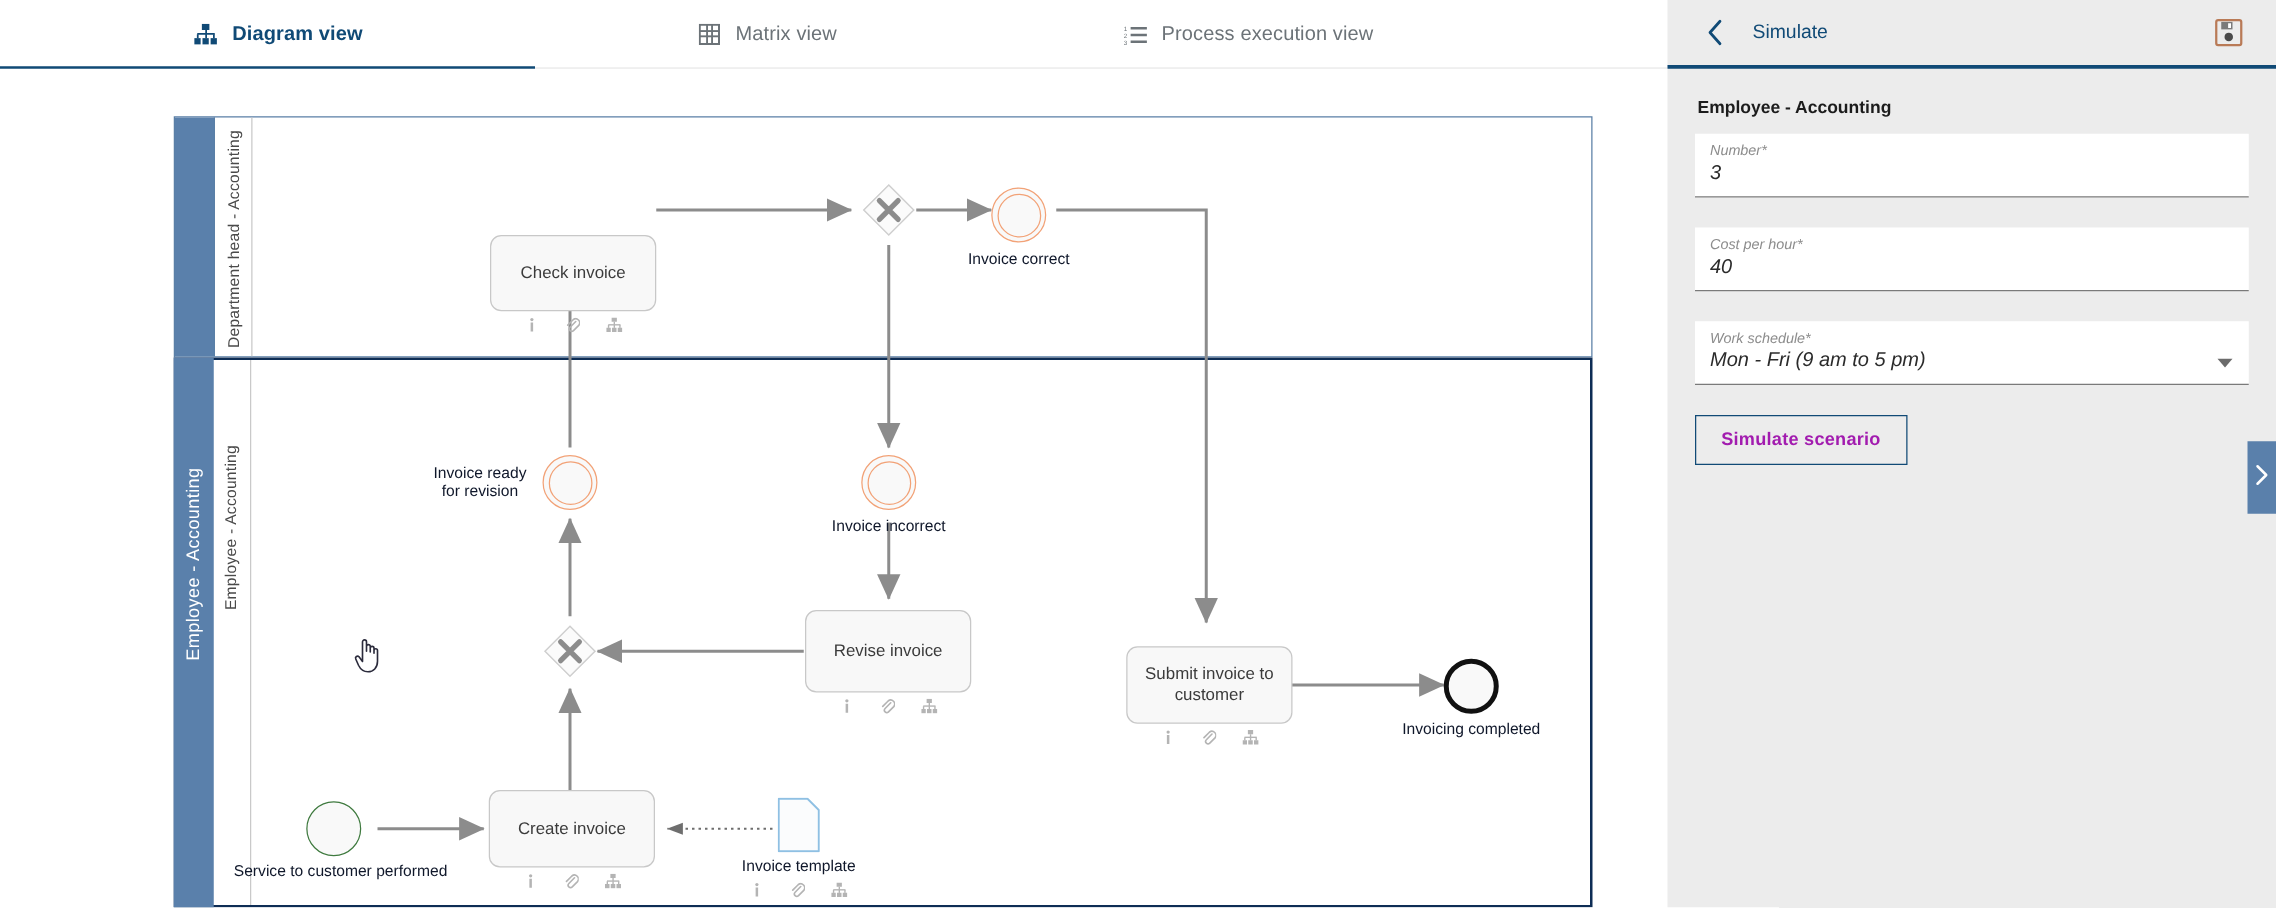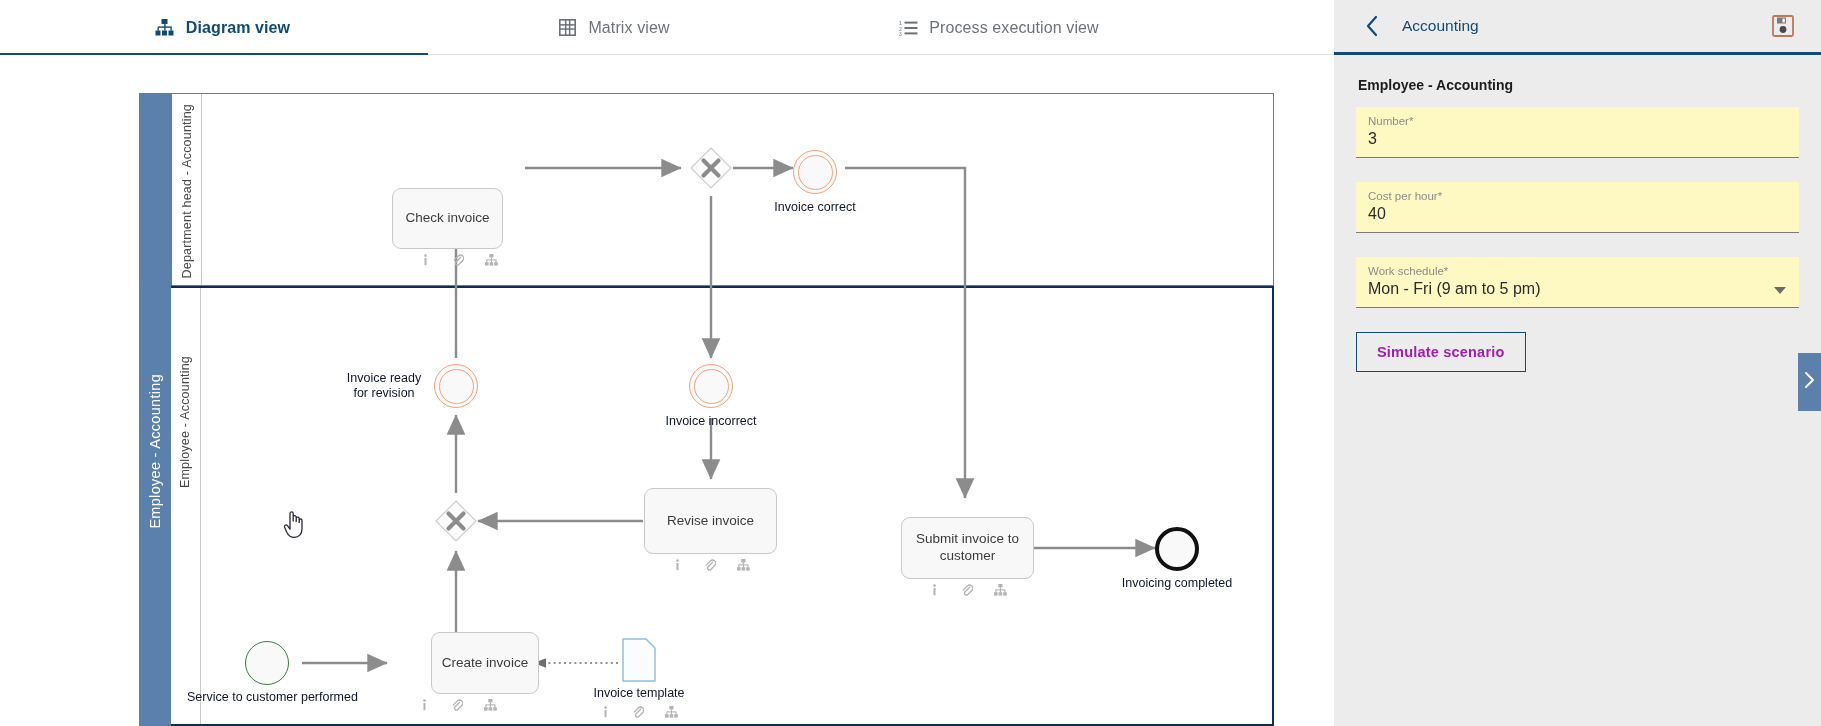--- a/index.html
+++ b/index.html
@@ -140,22 +140,22 @@
   }
   .rp-save {
     position:absolute; right:26px; top:50%; transform:translateY(-50%);
     width:24px; height:24px; cursor:pointer;
   }
   .rp-body { padding: 16px 22px 0 22px; }
   .rp-section-title {
     font-size:14px; font-weight:bold; color:#1c1c1c; margin:6px 0 14px 2px;
   }
   .field {
-    background:#fef9c3; border-bottom:1px solid #7a7a7a; padding:8px 12px 6px 12px;
-    margin-bottom:24px; position:relative;
+    background:#ffffff; border-bottom:1px solid #7a7a7a; padding:8px 12px 6px 12px;
+    margin-bottom:24px; position:relative;font-style:italic;
   }
   .field-label { font-size:11.5px; color:#8c8c8c; margin-bottom:3px; }
   .field-value { font-size:16px; color:#2b2b2b; padding-bottom:3px; }
   .field.select .caret {
     position:absolute; right:13px; bottom:13px; width:0; height:0;
     border-left:6px solid transparent; border-right:6px solid transparent;
     border-top:7px solid #6b6b6b;
   }
   .simbtn {
     display:inline-block; border:1.6px solid #104a76; background:transparent;
@@ -270,21 +270,21 @@
       <line x1="456" y1="577" x2="456" y2="496" stroke="#8c8c8c" stroke-width="2.4" marker-end="url(#arrH)"></line>
 
       <line x1="302" y1="608" x2="387" y2="608" stroke="#8c8c8c" stroke-width="2.4" marker-end="url(#arrH)"></line>
 
       <line x1="1033" y1="493" x2="1155" y2="493" stroke="#8c8c8c" stroke-width="2.4" marker-end="url(#arrH)"></line>
 
       <line x1="618" y1="608" x2="534" y2="608" stroke="#6e6e6e" stroke-width="1.5" stroke-dasharray="2,3.2" marker-end="url(#arrThin)"></line>
     </svg>
 
     <div class="node" style="left:392px; top:133px; width:133px; height:61px;">
-      <div class="task" style="width:111px; height:61px;">Check invoice</div>
+      <div class="task" style="width:133px; height:61px;">Check invoice</div>
       <div class="icons" style="top:66px;">
         <span>
             <svg width="11" height="12" viewBox="0 0 11 12">
               <circle cx="5.5" cy="1.6" r="1.3" fill="#b4b4b4"></circle>
               <rect x="4.5" y="4" width="2" height="7.2" fill="#b4b4b4"></rect>
             </svg>
           </span>
         <span>
             <svg width="12" height="13" viewBox="0 0 12 13">
               <path d="M8.6,3.2 L4.1,7.8 a1.9,1.9 0 0 0 2.7,2.7 L11,6.3 a3.2,3.2 0 0 0 -4.5,-4.5 L2.2,6.1" fill="none" stroke="#b4b4b4" stroke-width="1.3" stroke-linecap="round"></path>
@@ -405,21 +405,21 @@
       <div class="ev-circle ev-end" style="width:44px; height:44px;"></div>
       <div class="nodelabel" style="left:-54px; top:49px; width:152px;">Invoicing completed</div>
     </div>
 
     <div class="node" style="left:245px; top:586px;">
       <div class="ev-circle ev-start" style="width:44px; height:44px;"></div>
       <div class="nodelabel" style="left:-58px; top:49px; width:160px;">Service to customer performed</div>
     </div>
 
     <div class="node" style="left:391px; top:577px; width:133px; height:62px;">
-      <div class="task" style="width:108px; height:62px;margin-left:40px;">Create invoice</div>
+      <div class="task" style="width:133px; height:62px;">Create invoice</div>
       <div class="icons" style="top:67px;">
         <span>
             <svg width="11" height="12" viewBox="0 0 11 12">
               <circle cx="5.5" cy="1.6" r="1.3" fill="#b4b4b4"></circle>
               <rect x="4.5" y="4" width="2" height="7.2" fill="#b4b4b4"></rect>
             </svg>
           </span>
         <span>
             <svg width="12" height="13" viewBox="0 0 12 13">
               <path d="M8.6,3.2 L4.1,7.8 a1.9,1.9 0 0 0 2.7,2.7 L11,6.3 a3.2,3.2 0 0 0 -4.5,-4.5 L2.2,6.1" fill="none" stroke="#b4b4b4" stroke-width="1.3" stroke-linecap="round"></path>
@@ -485,21 +485,21 @@
   </div>
 
   <div class="rpanel">
 
     <div class="rp-head">
       <div class="rp-back">
         <svg width="14" height="22" viewBox="0 0 14 22">
           <path d="M11,2 L3,11 L11,20" fill="none" stroke="#104a76" stroke-width="2.2" stroke-linecap="round" stroke-linejoin="round"></path>
         </svg>
       </div>
-      <div class="rp-title">Accounting</div>
+      <div class="rp-title">Simulate</div>
       <div class="rp-save">
         <svg width="24" height="24" viewBox="0 0 24 24">
           <rect x="2" y="2" width="20" height="20" rx="1.5" fill="none" stroke="#b97a56" stroke-width="1.8"></rect>
           <rect x="6" y="3.5" width="9" height="6" fill="#7a7a7a"></rect>
           <rect x="11.5" y="4.6" width="2.3" height="3.8" fill="#ffffff"></rect>
           <circle cx="12" cy="15.5" r="3.4" fill="#4a4a4a"></circle>
         </svg>
       </div>
     </div>
 

